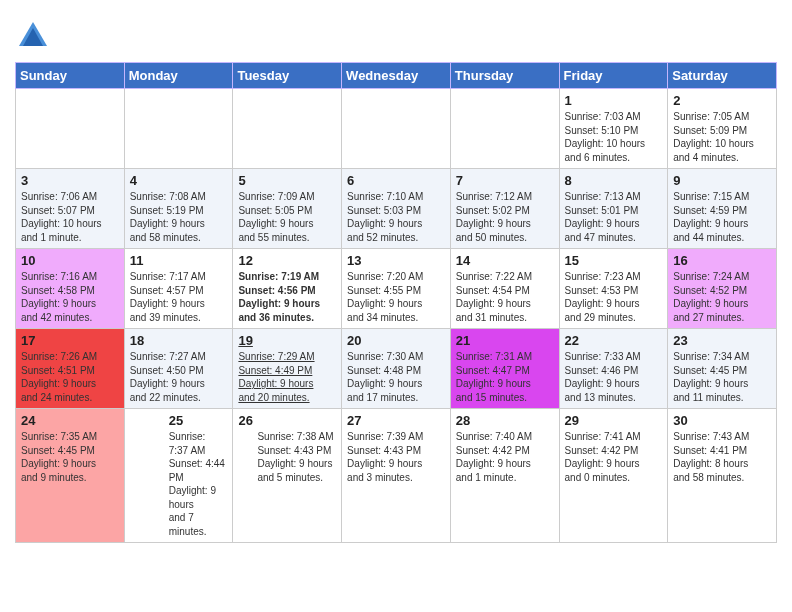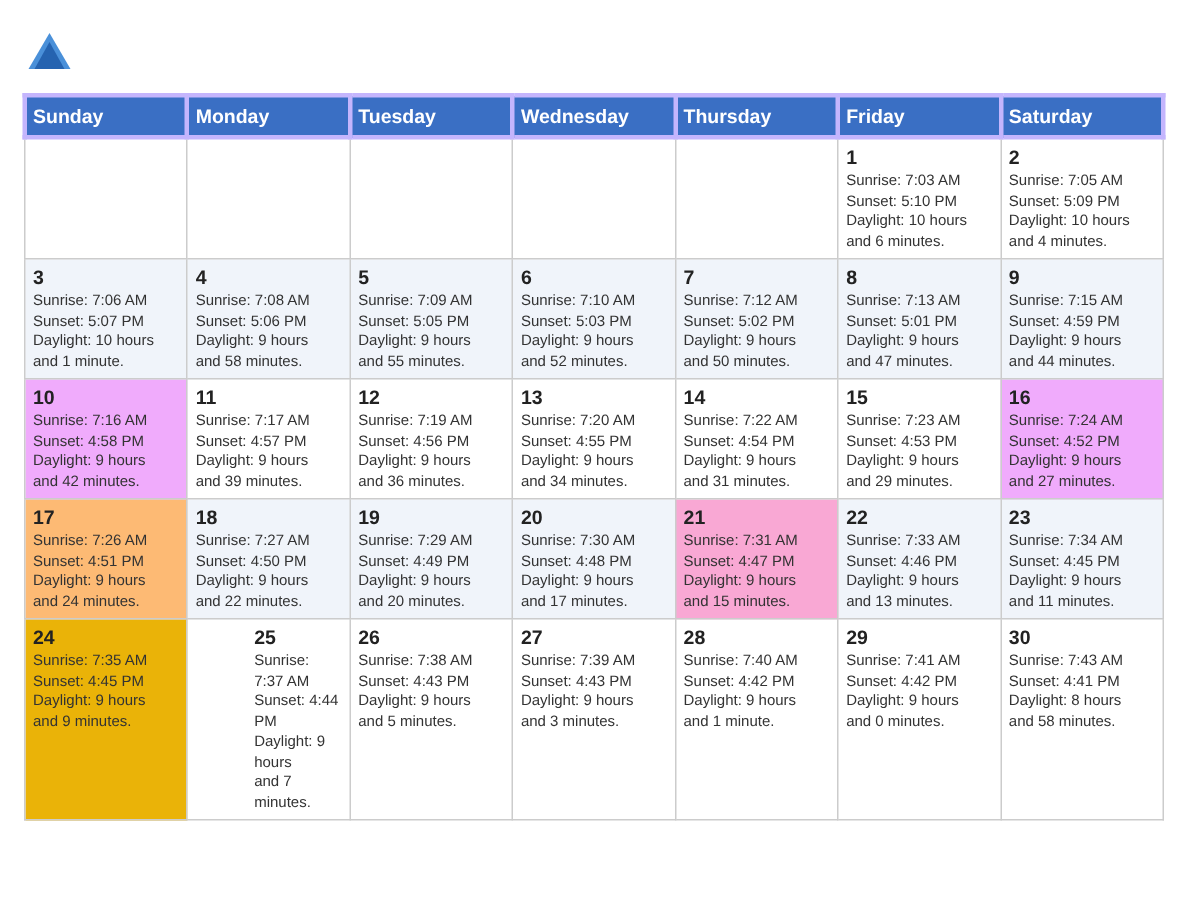--- a/index.html
+++ b/index.html
@@ -64,21 +64,21 @@
       border-collapse: collapse;
       table-layout: fixed;
     }
     .calendar th {
       background: #3a6fc4;
       color: #fff;
       font-size: 13px;
       font-weight: bold;
       padding: 5px 4px;
       text-align: left;
-      border: 3px solid #c4b5fd;
+      border: 1px solid #c4b5fd;
     }
     .calendar td {
       border: 1px solid #ccc;
       vertical-align: top;
       padding: 4px 5px;
       font-size: 10.5px;
       color: #333;
       height: 80px;
       background: #fff;
     }
@@ -163,21 +163,21 @@
           <td style="background: rgb(240, 244, 250);">
             <span class="day-num">3</span>
             <div class="day-info" style="white-space: pre-line;">Sunrise: 7:06 AM
 Sunset: 5:07 PM
 Daylight: 10 hours
 and 1 minute.</div>
           </td>
           <td style="background: rgb(240, 244, 250);">
             <span class="day-num">4</span>
             <div class="day-info" style="white-space: pre-line;">Sunrise: 7:08 AM
-Sunset: 5:06 PM
+Sunset: 5:19 PM
 Daylight: 9 hours
 and 58 minutes.</div>
           </td>
           <td style="background: rgb(240, 244, 250);">
             <span class="day-num">5</span>
             <div class="day-info" style="white-space: pre-line;">Sunrise: 7:09 AM
 Sunset: 5:05 PM
 Daylight: 9 hours
 and 55 minutes.</div>
           </td>
@@ -220,21 +220,21 @@
           </td>
           <td style="background: rgb(255, 255, 255);">
             <span class="day-num">11</span>
             <div class="day-info" style="white-space: pre-line;">Sunrise: 7:17 AM
 Sunset: 4:57 PM
 Daylight: 9 hours
 and 39 minutes.</div>
           </td>
           <td style="background: rgb(255, 255, 255);">
             <span class="day-num">12</span>
-            <div class="day-info" style="white-space: pre-line;">Sunrise: 7:19 AM
+            <div class="day-info" style="white-space: pre-line; font-weight: bold;">Sunrise: 7:19 AM
 Sunset: 4:56 PM
 Daylight: 9 hours
 and 36 minutes.</div>
           </td>
           <td style="background: rgb(255, 255, 255);">
             <span class="day-num">13</span>
             <div class="day-info" style="white-space: pre-line;">Sunrise: 7:20 AM
 Sunset: 4:55 PM
 Daylight: 9 hours
 and 34 minutes.</div>
@@ -255,49 +255,49 @@
           </td>
           <td style="background: #f0abfc;">
             <span class="day-num">16</span>
             <div class="day-info" style="white-space: pre-line;">Sunrise: 7:24 AM
 Sunset: 4:52 PM
 Daylight: 9 hours
 and 27 minutes.</div>
           </td>
         </tr>
         <tr>
-          <td style="background: #fdba74;">
+          <td style="background: #ef4444;">
             <span class="day-num">17</span>
             <div class="day-info" style="white-space: pre-line;">Sunrise: 7:26 AM
 Sunset: 4:51 PM
 Daylight: 9 hours
 and 24 minutes.</div>
           </td>
           <td style="background: rgb(240, 244, 250);">
             <span class="day-num">18</span>
             <div class="day-info" style="white-space: pre-line;">Sunrise: 7:27 AM
 Sunset: 4:50 PM
 Daylight: 9 hours
 and 22 minutes.</div>
           </td>
-          <td style="background: rgb(240, 244, 250);">
+          <td style="background: rgb(240, 244, 250); text-decoration: underline;">
             <span class="day-num">19</span>
             <div class="day-info" style="white-space: pre-line;">Sunrise: 7:29 AM
 Sunset: 4:49 PM
 Daylight: 9 hours
 and 20 minutes.</div>
           </td>
           <td style="background: rgb(240, 244, 250);">
             <span class="day-num">20</span>
             <div class="day-info" style="white-space: pre-line;">Sunrise: 7:30 AM
 Sunset: 4:48 PM
 Daylight: 9 hours
 and 17 minutes.</div>
           </td>
-          <td style="background: #f9a8d4;">
+          <td style="background: #d946ef;">
             <span class="day-num">21</span>
             <div class="day-info" style="white-space: pre-line;">Sunrise: 7:31 AM
 Sunset: 4:47 PM
 Daylight: 9 hours
 and 15 minutes.</div>
           </td>
           <td style="background: rgb(240, 244, 250);">
             <span class="day-num">22</span>
             <div class="day-info" style="white-space: pre-line;">Sunrise: 7:33 AM
 Sunset: 4:46 PM
@@ -306,37 +306,37 @@
           </td>
           <td style="background: rgb(240, 244, 250);">
             <span class="day-num">23</span>
             <div class="day-info" style="white-space: pre-line;">Sunrise: 7:34 AM
 Sunset: 4:45 PM
 Daylight: 9 hours
 and 11 minutes.</div>
           </td>
         </tr>
         <tr>
-          <td style="background: #eab308;">
+          <td style="background: #fca5a5;">
             <span class="day-num">24</span>
             <div class="day-info" style="white-space: pre-line;">Sunrise: 7:35 AM
 Sunset: 4:45 PM
 Daylight: 9 hours
 and 9 minutes.</div>
           </td>
           <td style="background: rgb(255, 255, 255); padding-left: 44px;">
             <span class="day-num">25</span>
             <div class="day-info" style="white-space: pre-line;">Sunrise: 7:37 AM
 Sunset: 4:44 PM
 Daylight: 9 hours
 and 7 minutes.</div>
           </td>
           <td style="background: rgb(255, 255, 255);">
             <span class="day-num">26</span>
-            <div class="day-info" style="white-space: pre-line;">Sunrise: 7:38 AM
+            <div class="day-info" style="white-space: pre-line; margin-left: 19px;">Sunrise: 7:38 AM
 Sunset: 4:43 PM
 Daylight: 9 hours
 and 5 minutes.</div>
           </td>
           <td style="background: rgb(255, 255, 255);">
             <span class="day-num">27</span>
             <div class="day-info" style="white-space: pre-line;">Sunrise: 7:39 AM
 Sunset: 4:43 PM
 Daylight: 9 hours
 and 3 minutes.</div>

